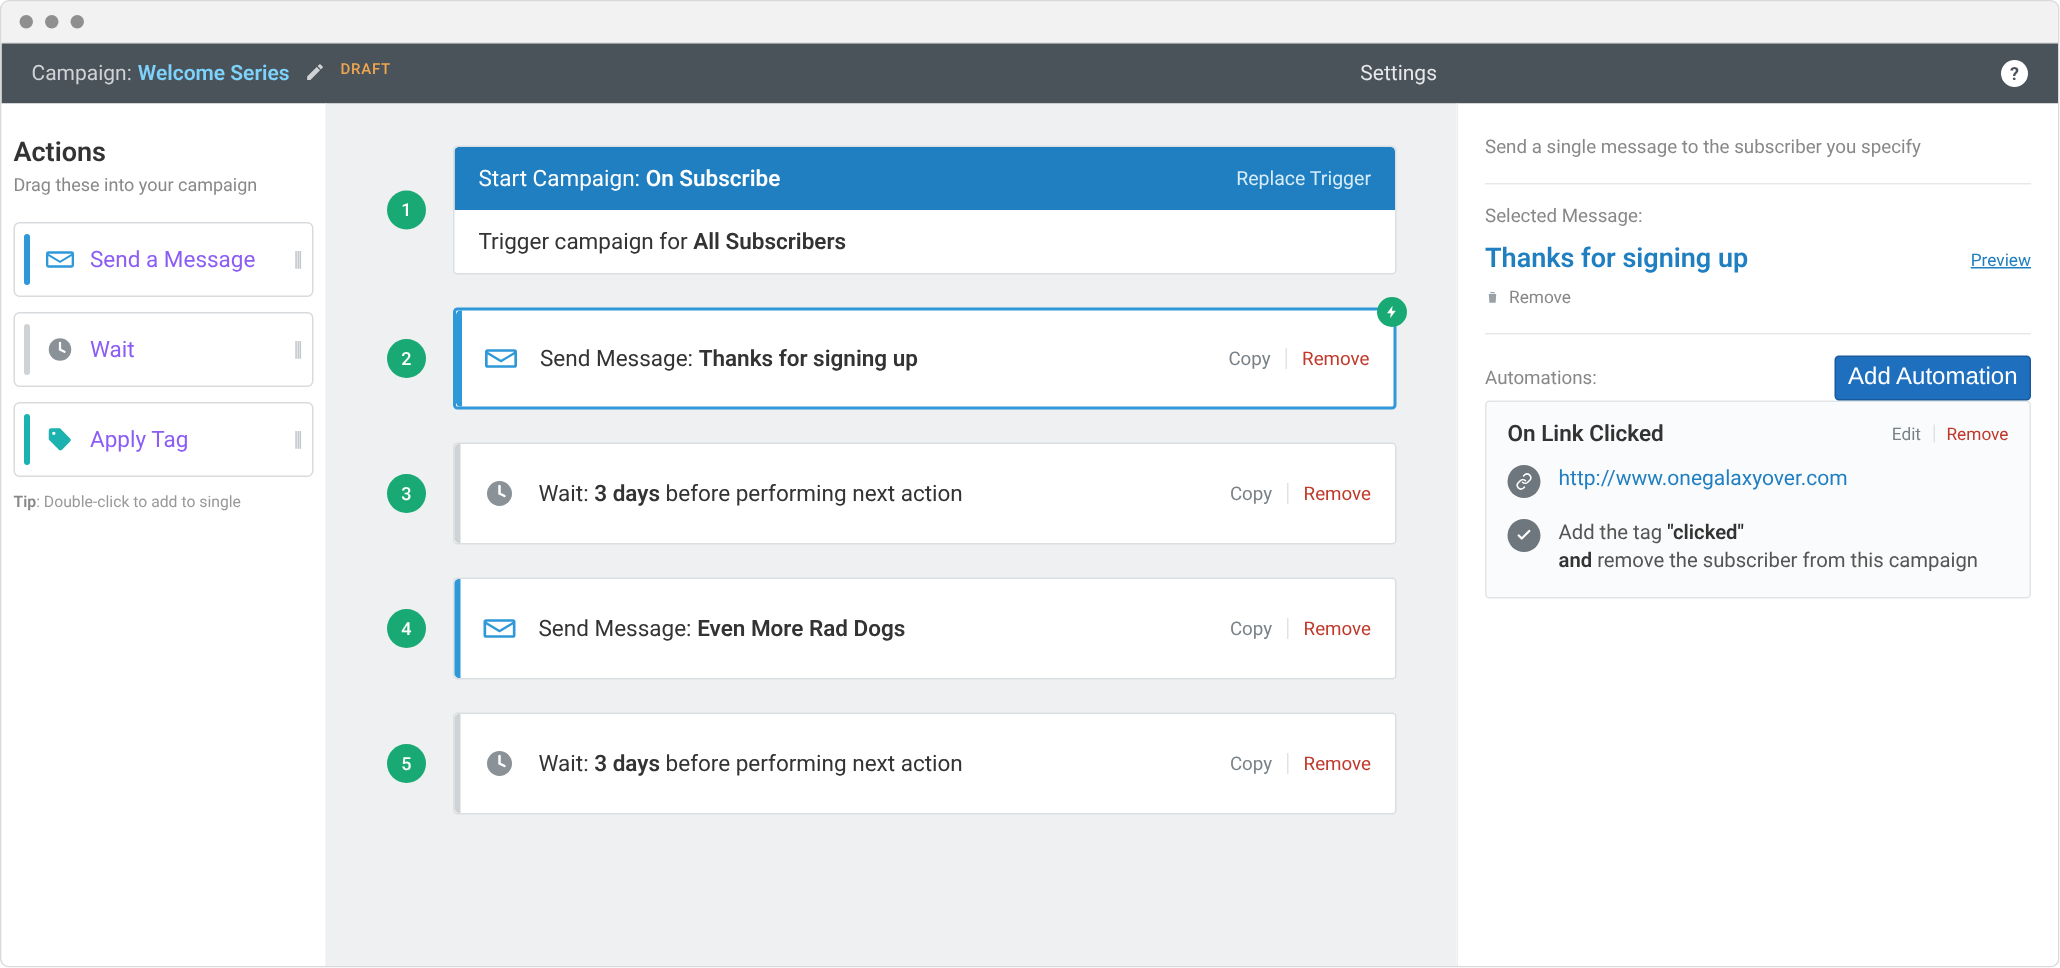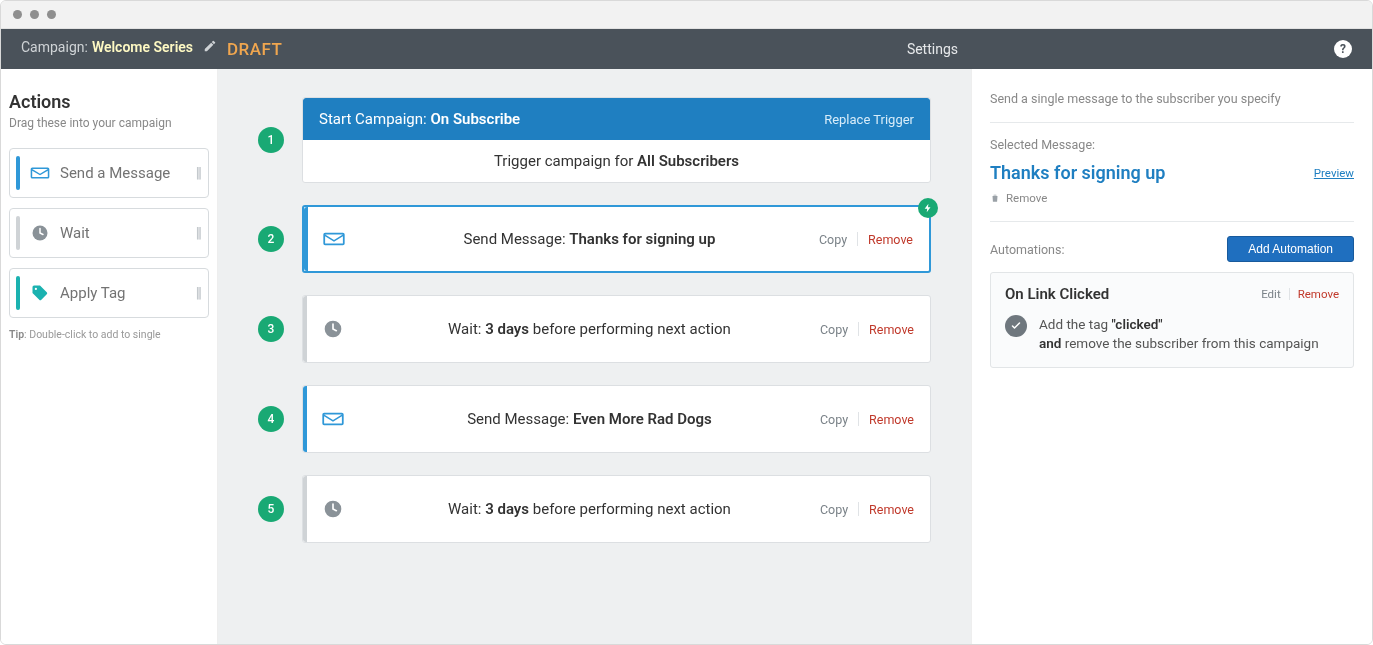--- a/index.html
+++ b/index.html
@@ -34,24 +34,24 @@
   .topbar {
     height: 40px;
     background: #4a525a;
     color: #e6e8ea;
     display: flex;
     align-items: center;
     padding: 0 20px;
     font-size: 14px;
   }
   .topbar .left { display: flex; gap: 10px; flex: 1; }
-  .topbar .campaign-name { font-weight: 600; color: #fef9c3; }
+  .topbar .campaign-name { font-weight: 600; color: #7dd3fc; }
   .topbar .edit-icon svg { width: 14px; height: 14px; fill: #cfd3d6; }
   .topbar .draft {
-    color: #f0a64f; font-size: 17px; letter-spacing: 0.5px; font-weight: 500;
+    color: #f0a64f; font-size: 10px; letter-spacing: 0.5px; font-weight: 500;
   }
   .topbar .right { display: flex; align-items: center; gap: 18px; }
   .topbar .settings-label { color: #e6e8ea; }
   .topbar .help-icon {
     width: 18px; height: 18px; border-radius: 50%; background: #fff; color: #4a525a;
     display: flex; align-items: center; justify-content: center; font-weight: 700; font-size: 12px;
   }
 
   .main {
     flex: 1;
@@ -82,21 +82,21 @@
     margin-bottom: 10px;
     background: #fff;
     cursor: grab;
   }
   .action-accent {
     width: 4px; height: 34px; background: #2f98d8; border-radius: 2px; margin: 0 8px 0 6px;
   }
   .action-icon {
     width: 24px; display: flex; align-items: center; justify-content: center; margin-right: 8px;
   }
-  .action-label { flex: 1; font-size: 15px; color: #737373; }
+  .action-label { flex: 1; font-size: 15px; color: #8b5cf6; }
   .drag-handle { color: #c3c8cc; font-size: 14px; letter-spacing: -2px; }
   .tip {
     font-size: 10.5px; color: #999; margin-top: 6px;
   }
   .tip b { color: #888; font-weight: 600; }
 
   
   .canvas {
     flex: 1;
     background: #eef0f1;
@@ -116,21 +116,20 @@
     font-size: 12px; font-weight: 500;
     align-self: center;
     flex: 0 0 26px;
   }
   .step-card {
     flex: 1;
     background: #fff;
     border: 1px solid #dcdfe2;
     border-radius: 3px;
     position: relative;
-    text-align: center;
   }
   .start-header {
     background: #1f7fc1;
     color: #fff;
     padding: 12px 16px;
     display: flex;
     align-items: center;
     justify-content: space-between;
     font-size: 15px;
     border-radius: 3px 3px 0 0;
@@ -184,25 +183,25 @@
   .right-panel h2 { font-size: 19px; font-weight: 600; color: #333; margin-bottom: 4px; }
   .right-panel .desc { font-size: 12.5px; color: #888; margin-bottom: 16px; }
   .right-panel hr { border: none; border-top: 1px solid #e6e9eb; margin: 14px 0; }
   .selected-label { font-size: 12.5px; color: #888; margin-bottom: 10px; }
   .selected-row { display: flex; align-items: flex-start; justify-content: space-between; gap: 10px; margin-bottom: 8px; }
   .selected-title { font-size: 18px; font-weight: 600; color: #1f7fc1; flex: 1; }
   .preview-link { font-size: 11.5px; color: #1f7fc1; text-decoration: underline; cursor: pointer; align-self: flex-end; padding-bottom: 3px; padding-left: 24px; }
   .remove-msg { font-size: 11.5px; color: #888; display: inline-flex; align-items: center; gap: 6px; cursor: pointer; }
   .remove-msg .trash-icon { width: 10px; height: 12px; }
 
-  .auto-header { display: flex; align-items: center; justify-content: space-between; margin-bottom: 10px; margin-top: 4px; }
+  .auto-header { display: flex; align-items: center; justify-content: space-between; margin-top: 4px; }
   .auto-header .label { font-size: 12.5px; color: #888; }
   .btn-primary {
     background: #1f6fbf; color: #fff; border: 1px solid #185a9c;
-    border-radius: 3px; padding: 5px 20px; font-size: 12px; font-weight: 500; cursor: pointer;
+    border-radius: 3px; padding: 5px 8px; font-size: 16px; font-weight: 500; cursor: pointer;
   }
 
   .auto-card {
     border: 1px solid #e2e5e7; border-radius: 3px; background: #fafbfc;
   }
   .auto-card-header {
     display: flex; align-items: center; justify-content: space-between;
     padding: 12px 14px;
   }
   .auto-card-header .title { font-size: 15px; font-weight: 600; color: #333; }
@@ -436,20 +435,28 @@
           <div class="links">
             <span class="edit">Edit</span>
             <span class="divider"></span>
             <span class="remove">Remove</span>
           </div>
         </div>
         <div class="auto-body">
           <div class="auto-row">
             <div class="round-icon">
               <svg viewBox="0 0 24 24">
+                  <path d="M10 13a5 5 0 0 0 7 0l3-3a5 5 0 0 0-7-7l-1.5 1.5M14 11a5 5 0 0 0-7 0l-3 3a5 5 0 0 0 7 7l1.5-1.5" stroke="#fff" stroke-width="2" fill="none" stroke-linecap="round"></path>
+                </svg>
+            </div>
+            <div class="link-url">http://www.onegalaxyover.com</div>
+          </div>
+          <div class="auto-row">
+            <div class="round-icon">
+              <svg viewBox="0 0 24 24">
                   <path d="M5 12l4 4L19 6" stroke="#fff" stroke-width="3" fill="none" stroke-linecap="round" stroke-linejoin="round"></path>
                 </svg>
             </div>
             <div class="tag-text">
               <span>Add the tag </span><b>"clicked"</b><br>
               <b>and</b><span> remove the subscriber from this campaign</span>
             </div>
           </div>
         </div>
       </div>

